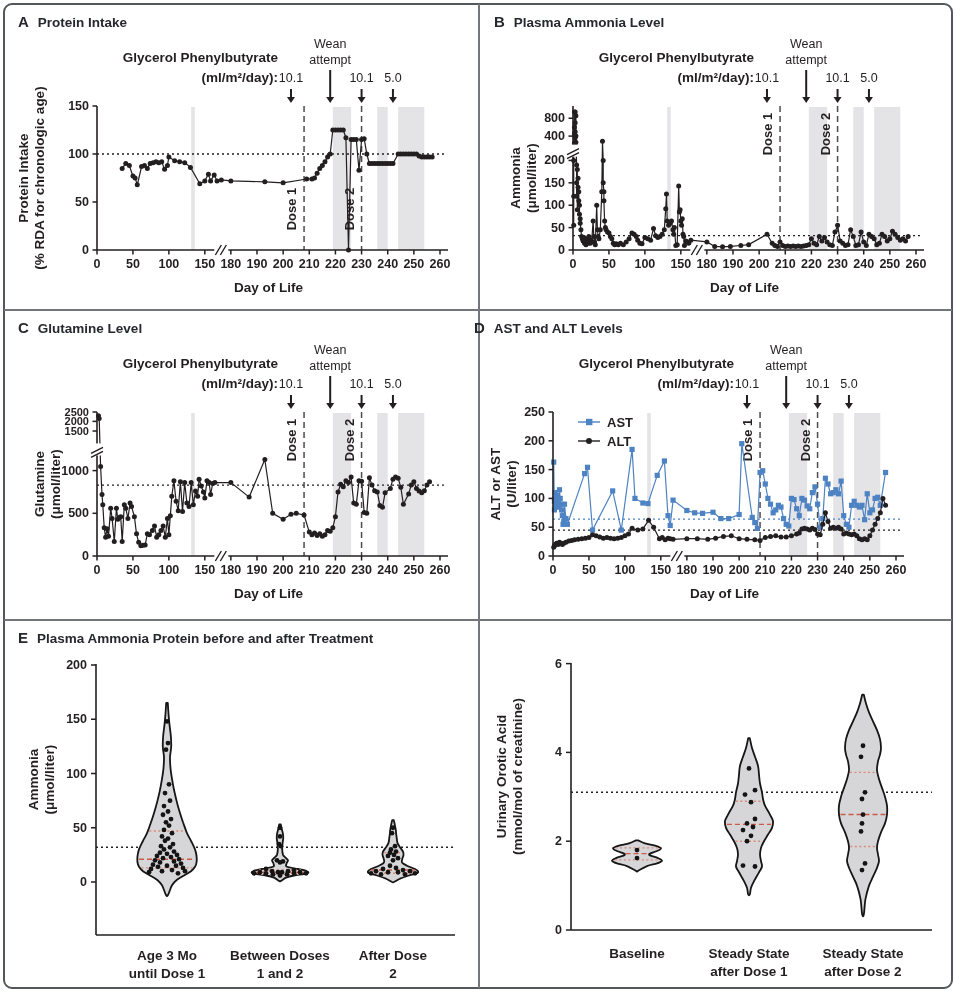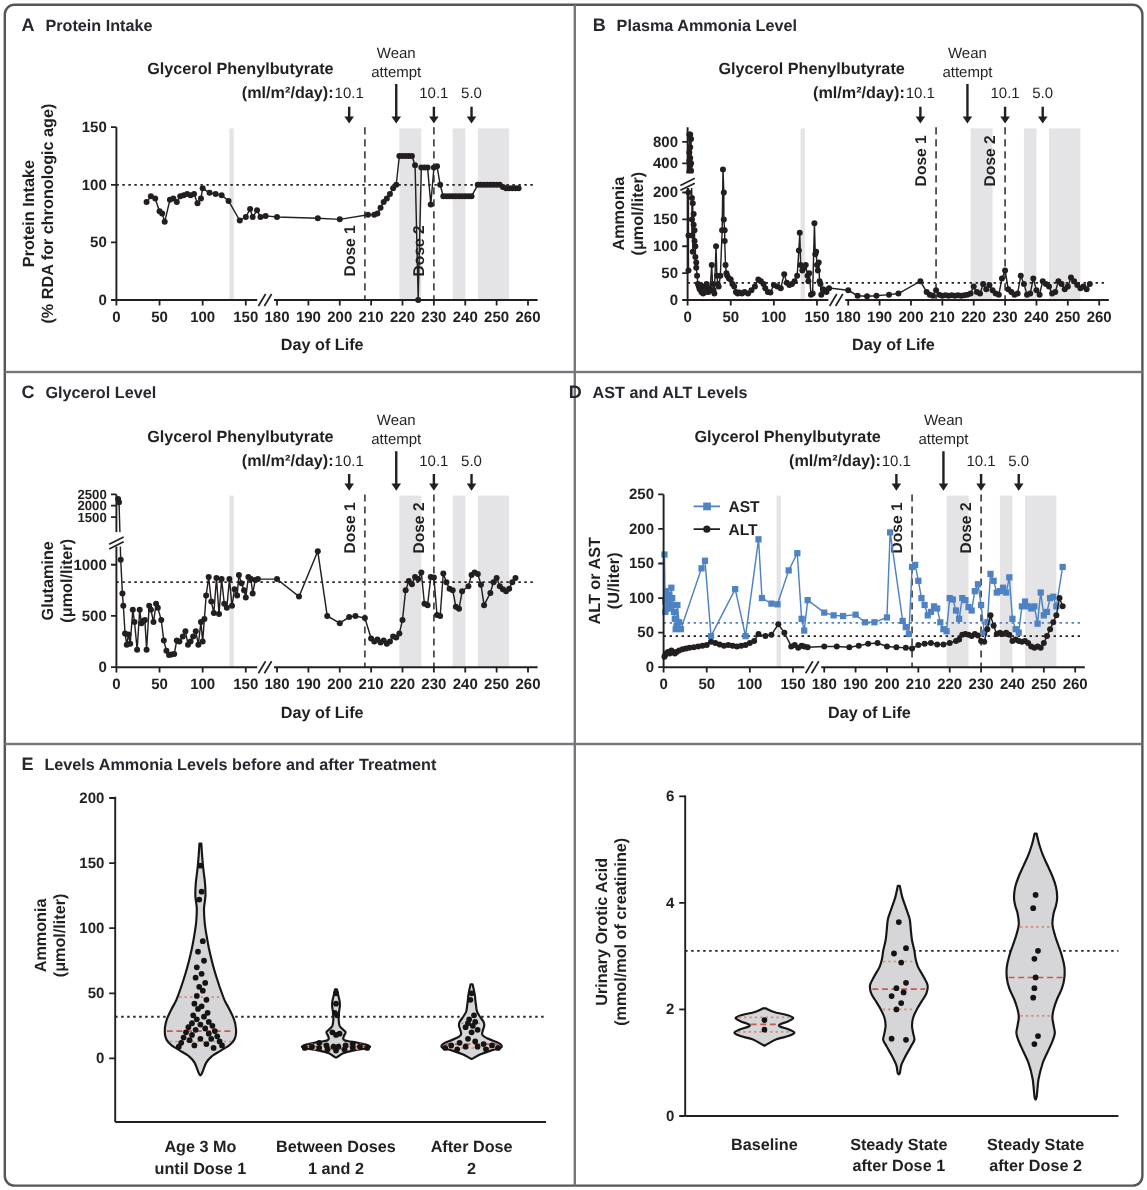--- a/index.html
+++ b/index.html
@@ -441,21 +441,21 @@
             <line x1="357.5701219512195" y1="85" x2="357.5701219512195" y2="94" stroke="#231f20" stroke-width="2"></line>
             <polygon points="353.5701219512195,93 361.5701219512195,93 357.5701219512195,99" fill="#231f20"></polygon>
             <text x="388.9420731707317" y="78" font-size="12.5" font-weight="400" text-anchor="middle" font-family="&quot;Liberation Sans&quot;,sans-serif" fill="#231f20" transform="">5.0</text>
             <line x1="388.9420731707317" y1="85" x2="388.9420731707317" y2="94" stroke="#231f20" stroke-width="2"></line>
             <polygon points="384.9420731707317,93 392.9420731707317,93 388.9420731707317,99" fill="#231f20"></polygon>
           </g>
         </g>
       </svg>
   </div>
   <div class="panel" style="left:4px;top:310px;width:474px;height:309px">
-    <div class="ptitle"><span class="letter">C</span><span class="txt">Glycerol Level</span></div>
+    <div class="ptitle"><span class="letter">C</span><span class="txt">Glutamine Level</span></div>
     <svg width="474" height="309">
         <g>
           <g>
             <rect x="187.17095808383232" y="103" width="3.5943113772455035" height="143" fill="#e4e4e6"></rect>
             <rect x="328.8125" y="103" width="18.30030487804879" height="143" fill="#e4e4e6"></rect>
             <rect x="373.2560975609756" y="103" width="10.457317073170714" height="143" fill="#e4e4e6"></rect>
             <rect x="394.1707317073171" y="103" width="26.143292682926813" height="143" fill="#e4e4e6"></rect>
           </g>
           <line x1="93" y1="175.12464" x2="442" y2="175.12464" stroke="#231f20" stroke-width="1.4" stroke-dasharray="2,3"></line>
           <line x1="300.0548780487805" y1="102" x2="300.0548780487805" y2="246" stroke="#4c4c4e" stroke-width="1.5" stroke-dasharray="6,4"></line>
@@ -926,21 +926,21 @@
             <rect x="126" y="108.8" width="6.4" height="6.4" fill="#4d82c3"></rect>
             <text x="147" y="116.5" font-size="13" font-weight="600" text-anchor="start" font-family="&quot;Liberation Sans&quot;,sans-serif" fill="#231f20" transform="">AST</text>
             <line x1="118" y1="131" x2="140" y2="131" stroke="#231f20" stroke-width="1.4"></line>
             <circle cx="129" cy="131" r="3" fill="#231f20"></circle>
             <text x="147" y="135.5" font-size="13" font-weight="600" text-anchor="start" font-family="&quot;Liberation Sans&quot;,sans-serif" fill="#231f20" transform="">ALT</text>
           </g>
         </g>
       </svg>
   </div>
   <div class="panel" style="left:4px;top:620px;width:474px;height:368px">
-    <div class="ptitle"><span class="letter">E</span><span class="txt">Levels Ammonia Levels before and after Treatment</span></div>
+    <div class="ptitle"><span class="letter">E</span><span class="txt">Plasma Ammonia Protein before and after Treatment</span></div>
     <svg width="474" height="368">
         <g>
           <line x1="92" y1="227.28" x2="451" y2="227.28" stroke="#231f20" stroke-width="1.5" stroke-dasharray="2,3"></line>
           <g>
             <path d="M 163.8 83.0 C 163.9 84.8, 164.2 90.2, 164.5 93.8 C 164.8 97.4, 165.1 101.1, 165.5 104.7 C 165.9 108.3, 166.5 111.9, 166.8 115.5 C 167.1 119.1, 167.3 122.8, 167.2 126.4 C 167.1 130.0, 166.1 133.6, 166.0 137.2 C 165.9 140.8, 166.2 144.5, 166.5 148.1 C 166.8 151.7, 167.4 155.3, 168.0 158.9 C 168.6 162.5, 169.3 166.2, 170.0 169.8 C 170.8 173.4, 171.6 177.0, 172.5 180.6 C 173.4 184.2, 174.4 187.9, 175.5 191.5 C 176.6 195.1, 177.8 198.7, 179.0 202.3 C 180.3 205.9, 181.7 210.1, 183.0 213.2 C 184.3 216.2, 185.7 218.1, 187.0 220.8 C 188.3 223.5, 190.1 226.9, 191.0 229.4 C 191.9 232.0, 192.3 233.8, 192.5 236.0 C 192.8 238.1, 192.8 240.7, 192.5 242.5 C 192.3 244.3, 191.9 245.4, 191.0 246.8 C 190.1 248.3, 188.8 249.7, 187.0 251.2 C 185.2 252.6, 182.3 254.0, 180.0 255.5 C 177.7 256.9, 175.0 258.2, 173.0 259.8 C 171.0 261.5, 169.5 262.7, 168.0 265.3 C 166.5 267.8, 165.0 273.4, 164.0 275.0 C 163.0 276.6, 163.0 276.6, 162.0 275.0 C 161.0 273.4, 159.5 267.8, 158.0 265.3 C 156.5 262.7, 155.0 261.5, 153.0 259.8 C 151.0 258.2, 148.3 256.9, 146.0 255.5 C 143.7 254.0, 140.8 252.6, 139.0 251.2 C 137.2 249.7, 135.9 248.3, 135.0 246.8 C 134.1 245.4, 133.8 244.3, 133.5 242.5 C 133.3 240.7, 133.3 238.1, 133.5 236.0 C 133.8 233.8, 134.1 232.0, 135.0 229.4 C 135.9 226.9, 137.7 223.5, 139.0 220.8 C 140.3 218.1, 141.7 216.2, 143.0 213.2 C 144.3 210.1, 145.8 205.9, 147.0 202.3 C 148.3 198.7, 149.4 195.1, 150.5 191.5 C 151.6 187.9, 152.6 184.2, 153.5 180.6 C 154.4 177.0, 155.3 173.4, 156.0 169.8 C 156.8 166.2, 157.4 162.5, 158.0 158.9 C 158.6 155.3, 159.2 151.7, 159.5 148.1 C 159.8 144.5, 160.1 140.8, 160.0 137.2 C 159.9 133.6, 158.9 130.0, 158.8 126.4 C 158.7 122.8, 158.9 119.1, 159.2 115.5 C 159.5 111.9, 160.1 108.3, 160.5 104.7 C 160.9 101.1, 161.2 97.4, 161.5 93.8 C 161.8 90.2, 162.1 84.8, 162.2 83.0 Z" fill="#d6d6d8" stroke="#161616" stroke-width="1.8" stroke-linejoin="round"></path>
             <line x1="145.3" y1="211.005" x2="180.7" y2="211.005" stroke="#d98b7a" stroke-width="1.4" stroke-dasharray="2,2.5"></line>
             <line x1="135" y1="239.215" x2="191" y2="239.215" stroke="#cb5a47" stroke-width="1.4" stroke-dasharray="5,3"></line>
             <line x1="137.5" y1="247.895" x2="188.5" y2="247.895" stroke="#d98b7a" stroke-width="1.4" stroke-dasharray="2,2.5"></line>
             <circle cx="163" cy="101.42000000000002" r="2.4" fill="#141414"></circle>
             <circle cx="164" cy="123.12" r="2.4" fill="#141414"></circle>

